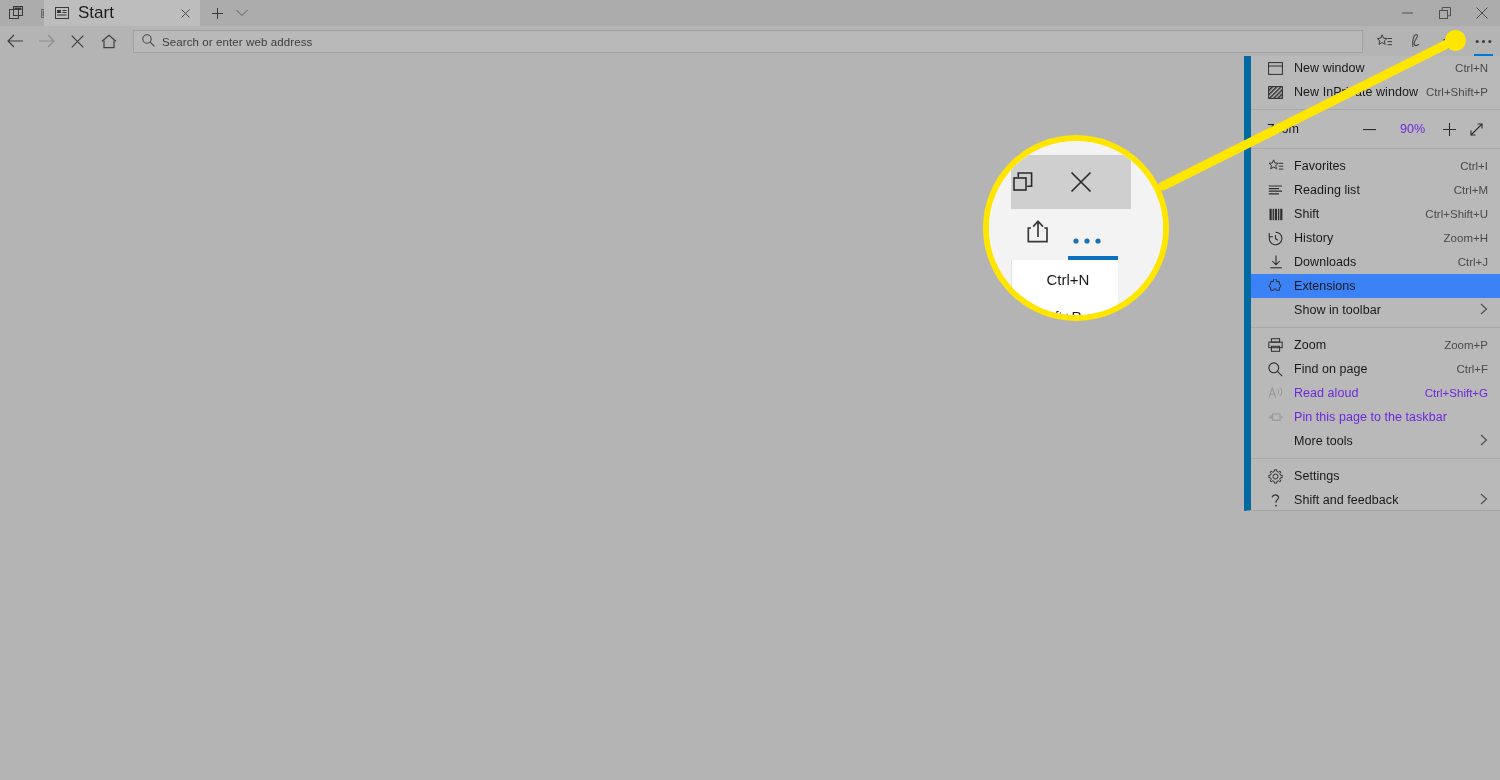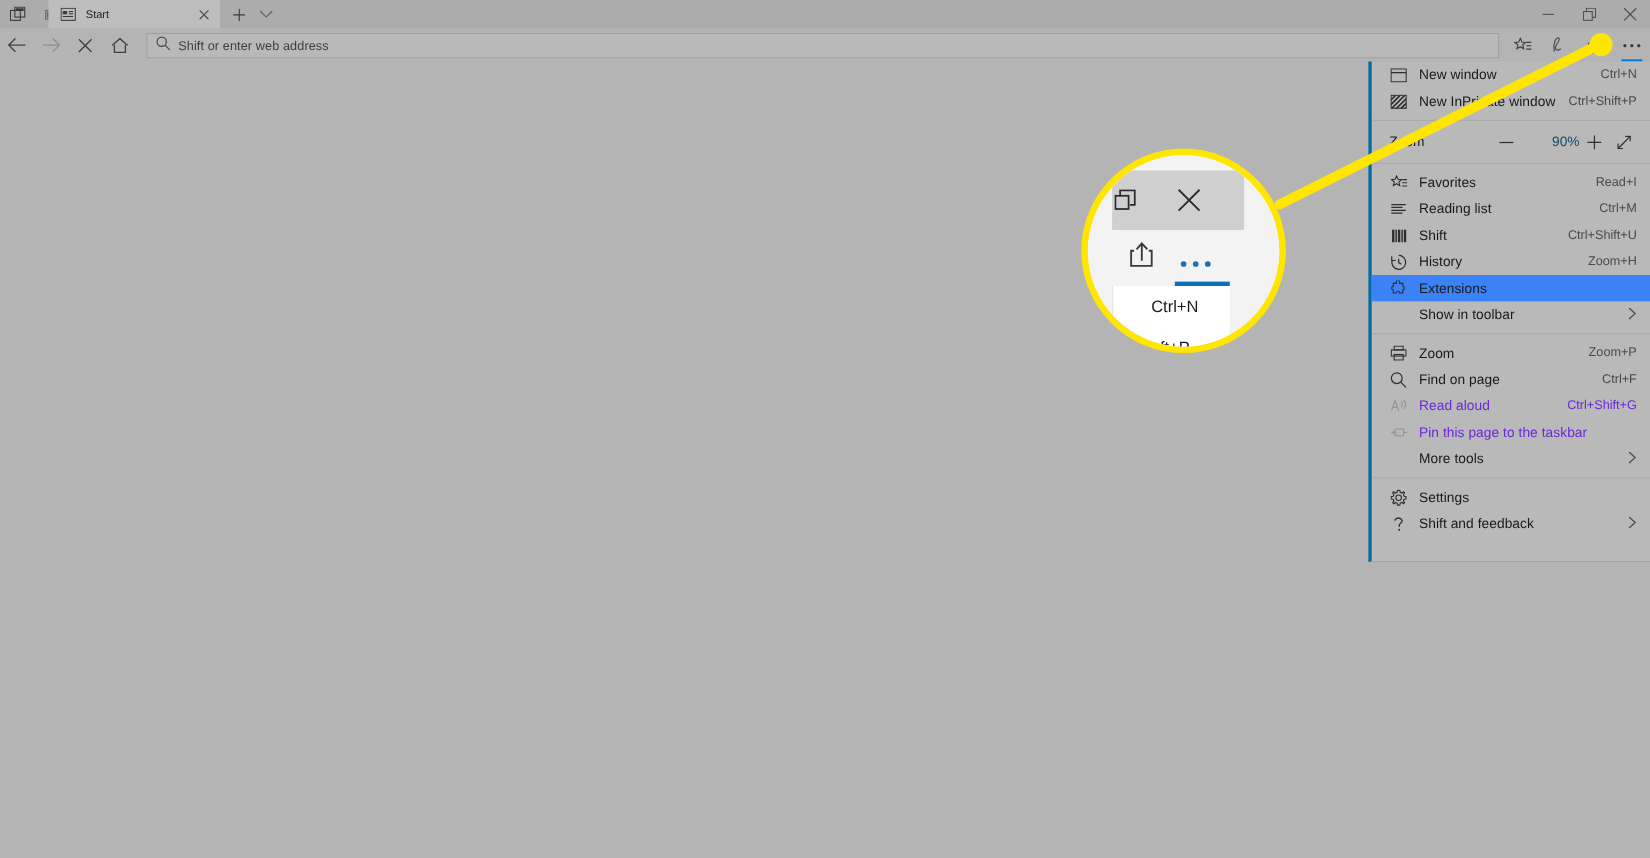--- a/index.html
+++ b/index.html
@@ -29,21 +29,21 @@
 
   .tab {
     position: absolute; left: 44px; top: 0;
     width: 156px; height: 26px;
     background: #bdbdbd;
     display: flex; align-items: center;
     padding: 0 0 0 10px;
   }
   .tab-fav { width: 16px; height: 16px; display:flex; align-items:center; justify-content:center; }
   .tab-title {
-    font-size: 10px; color: #1d1d1d; margin-left: 8px;
+    font-size: 17px; color: #1d1d1d; margin-left: 8px;
     white-space: nowrap; overflow: hidden;
   }
   .tab-close {
     position: absolute; right: 6px; top: 4px;
     width: 18px; height: 18px; display:flex; align-items:center; justify-content:center;
   }
   .newtab {
     position: absolute; left: 206px; top: 0; width: 22px; height: 26px;
     display:flex; align-items:center; justify-content:center;
   }
@@ -90,21 +90,21 @@
   .page-white {
     position: absolute; left: 0; top: 0; width: 1244px; height: 455px;
     background: #b4b4b4;
   }
 
   
   .menu {
     position: absolute; left: 1244px; top: 56px;
     width: 256px; height: 455px;
     background: #b9b9b9;
-    border-left: 3px solid #0369a1;
+    border-left: 7px solid #0369a1;
     border-bottom: 1px solid #a5a5a5;
     font-size: 12.5px;
     color: #191919;
   }
   .mrow {
     position: relative; height: 24px;
     display: flex; align-items: center;
     padding-left: 16px; padding-right: 12px;
   }
   .mrow.hovered { background: #3b82f6; }
@@ -124,21 +124,21 @@
   .msep { height: 1px; background: #a9a9a9; margin: 5px 0 5px 0; }
 
   
   .zoomrow {
     position: relative; height: 28px; display: flex; align-items: center;
     padding-left: 16px; padding-right: 10px;
   }
   .zoom-label { flex: 1 1 auto; }
   .zoom-ctrls { display: flex; align-items: center; gap: 0px; }
   .zc { width: 27px; height: 24px; display:flex; align-items:center; justify-content:center; }
-  .zoom-pct { font-size: 12.5px; color: #0c4a6e; min-width: 36px; text-align: right; margin-left: 17px; }
+  .zoom-pct { font-size: 12.5px; color: #6d28d9; min-width: 36px; text-align: left; margin-left: 17px; }
 
   
   .callout-line {
     position: absolute; left: 0; top: 0; width: 1500px; height: 780px;
     pointer-events: none;
   }
   .magnifier {
     position: absolute; left: 983px; top: 135px;
     width: 186px; height: 186px;
     border-radius: 50%;
@@ -277,21 +277,21 @@
       </div>
     </div>
 
     <div class="addrbar">
       <span>
         <svg width="13" height="13" viewBox="0 0 13 13">
           <circle cx="5" cy="5" r="4.2" fill="none" stroke="#454545" stroke-width="1.1"></circle>
           <path d="M8.2 8.2 L12.4 12.4" stroke="#454545" stroke-width="1.1"></path>
         </svg>
       </span>
-      <span class="addr-placeholder">Shift or enter web address</span>
+      <span class="addr-placeholder">Search or enter web address</span>
     </div>
 
     <div class="tb-right">
       <div class="tbr">
         <svg width="17" height="15" viewBox="0 0 17 15">
           <path d="M6.1 0.8 L7.5 4.2 L11 4.5 L8.3 6.9 L9.2 10.4 L6.1 8.5 L3 10.4 L3.9 6.9 L1.2 4.5 L4.7 4.2 Z" fill="none" stroke="#3d3d3d" stroke-width="1"></path>
           <path d="M11.5 4.5 H16 M11.5 7.6 H16 M11.5 10.7 H16" stroke="#3d3d3d" stroke-width="1"></path>
         </svg>
       </div>
       <div class="tbr">
@@ -376,21 +376,21 @@
     <div class="msep"></div>
 
     <div class="mrow">
       <span class="m-ico">
         <svg width="16" height="14" viewBox="0 0 16 14">
           <path d="M5.6 0.9 L6.9 4 L10.2 4.3 L7.7 6.5 L8.5 9.8 L5.6 8 L2.7 9.8 L3.5 6.5 L1 4.3 L4.3 4 Z" fill="none" stroke="#2e2e2e" stroke-width="0.95"></path>
           <path d="M10.8 4.3 H15.2 M10.8 7.2 H15.2 M10.8 10.1 H15.2" stroke="#2e2e2e" stroke-width="0.95"></path>
         </svg>
       </span>
       <span class="m-label">Favorites</span>
-      <span class="m-accel">Read+I</span>
+      <span class="m-accel">Ctrl+I</span>
     </div>
 
     <div class="mrow">
       <span class="m-ico">
         <svg width="15" height="13" viewBox="0 0 15 13">
           <path d="M0.8 2 H14 M0.8 4.6 H11 M0.8 7.2 H14 M0.8 9.8 H11" stroke="#2e2e2e" stroke-width="1.2"></path>
         </svg>
       </span>
       <span class="m-label">Reading list</span>
       <span class="m-accel">Ctrl+M</span>
@@ -415,20 +415,30 @@
         <svg width="15" height="15" viewBox="0 0 15 15">
           <path d="M7.5 1.2 A6.3 6.3 0 1 1 1.6 5.6" fill="none" stroke="#2e2e2e" stroke-width="1.1"></path>
           <path d="M1.2 2 V5.8 H4.9" fill="none" stroke="#2e2e2e" stroke-width="1.1"></path>
           <path d="M7.5 4.2 V7.7 L10 9.2" fill="none" stroke="#2e2e2e" stroke-width="1.1"></path>
         </svg>
       </span>
       <span class="m-label">History</span>
       <span class="m-accel">Zoom+H</span>
     </div>
 
+    <div class="mrow">
+      <span class="m-ico">
+        <svg width="14" height="14" viewBox="0 0 14 14">
+          <path d="M7 0.6 V9.6 M3.4 6.2 L7 9.8 L10.6 6.2" fill="none" stroke="#2e2e2e" stroke-width="1.1"></path>
+          <path d="M1.2 12.8 H12.8" stroke="#2e2e2e" stroke-width="1.1"></path>
+        </svg>
+      </span>
+      <span class="m-label">Downloads</span>
+      <span class="m-accel">Ctrl+J</span>
+    </div>
 
     <div class="mrow hovered">
       <span class="m-ico">
         <svg width="15" height="15" viewBox="0 0 15 15">
           <path d="M5.4 1.2 A1.5 1.5 0 0 1 8.4 1.2 L8.4 2.6 L11.3 2.6 L11.3 5.4 A1.5 1.5 0 0 1 11.3 8.4 L11.3 11.3 L8.4 11.3 A1.5 1.5 0 0 0 5.4 11.3 L2.6 11.3 L2.6 8.4 A1.5 1.5 0 0 1 2.6 5.4 L2.6 2.6 L5.4 2.6 Z" fill="none" stroke="#2e2e2e" stroke-width="1"></path>
         </svg>
       </span>
       <span class="m-label">Extensions</span>
       <span class="m-accel"></span>
     </div>

